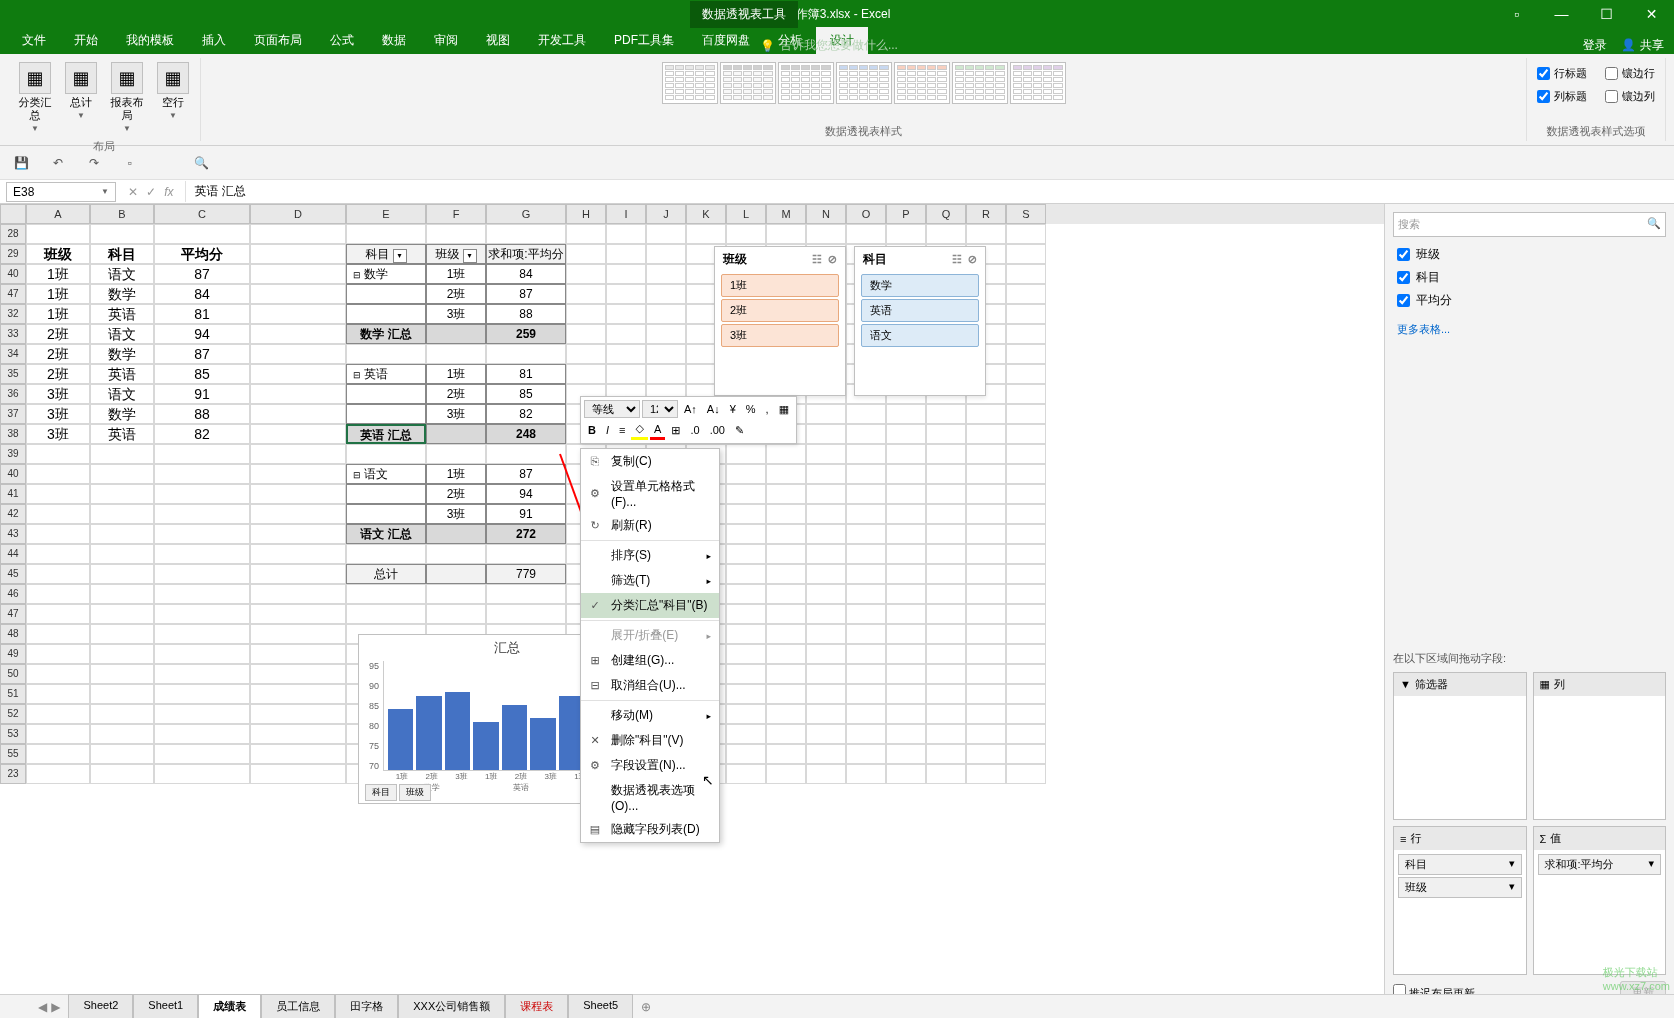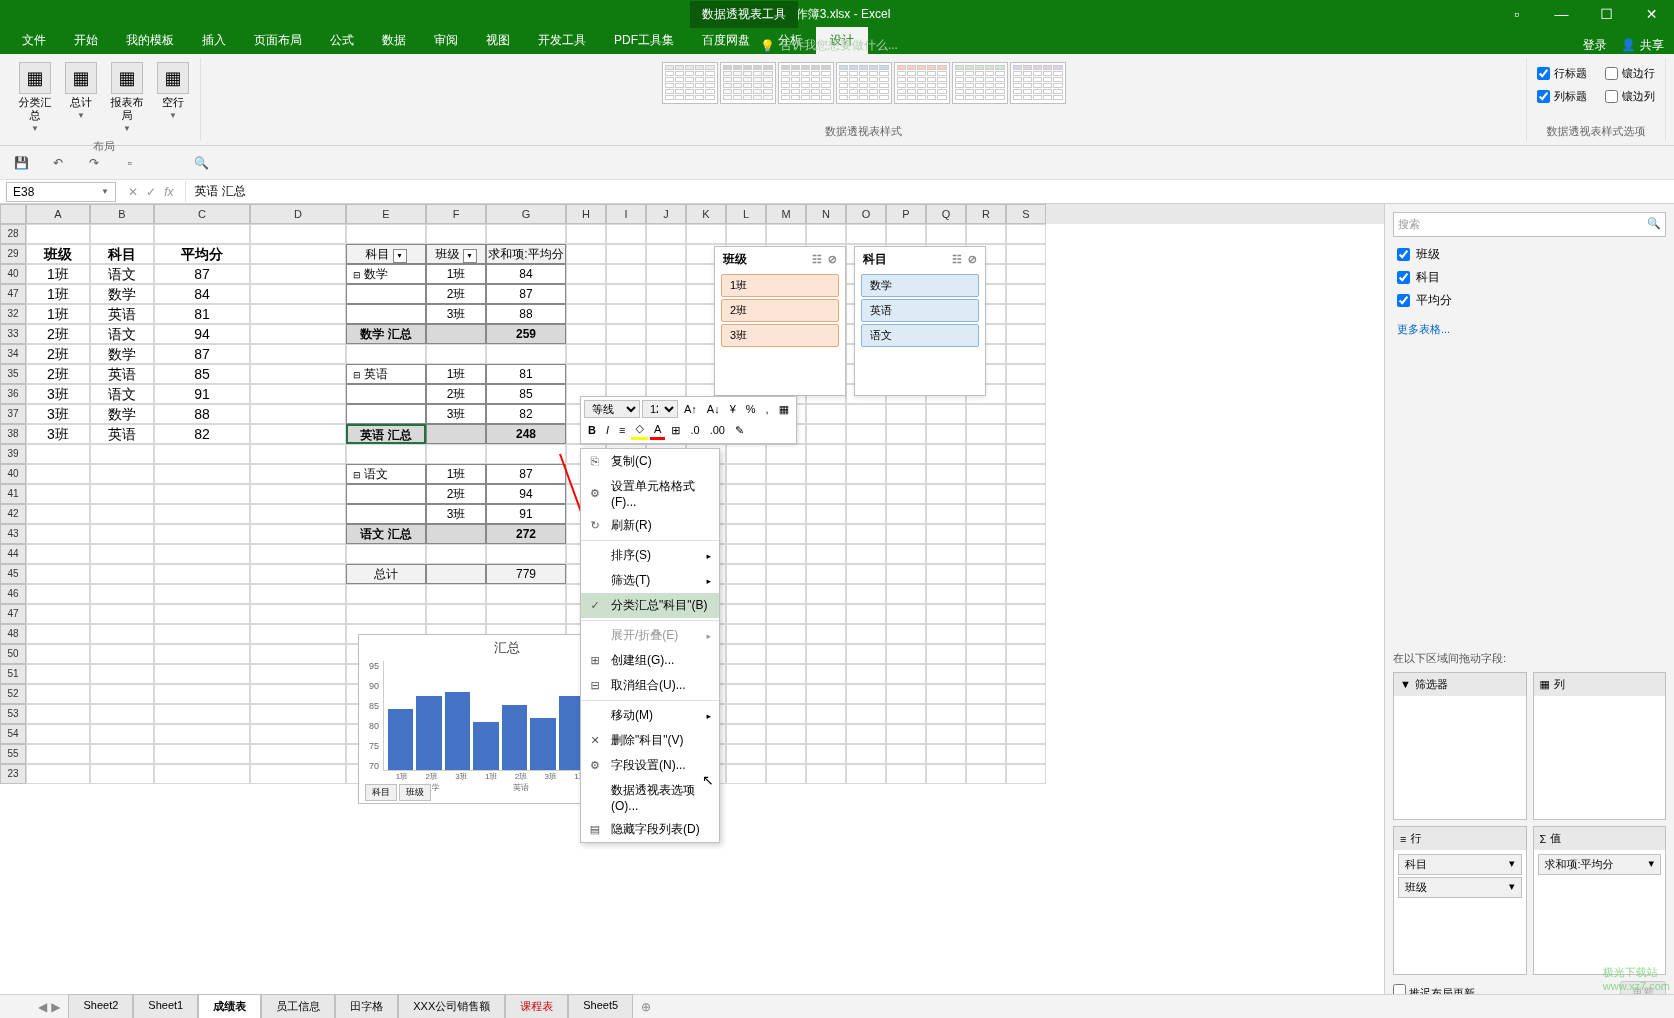--- a/index.html
+++ b/index.html
@@ -1009,20 +1009,42 @@
           <div class="cell" style="width: 40px;"></div>
           <div class="cell" style="width: 40px;"></div>
           <div class="cell" style="width: 40px;"></div>
           <div class="cell" style="width: 40px;"></div>
           <div class="cell" style="width: 40px;"></div>
           <div class="cell" style="width: 40px;"></div>
           <div class="cell" style="width: 40px;"></div>
           <div class="cell" style="width: 40px;"></div>
         </div>
         <div class="row">
+          <div class="row-header">49</div>
+          <div class="cell" style="width: 64px;"></div>
+          <div class="cell" style="width: 64px;"></div>
+          <div class="cell" style="width: 96px;"></div>
+          <div class="cell" style="width: 96px;"></div>
+          <div class="cell" style="width: 80px;"></div>
+          <div class="cell" style="width: 60px;"></div>
+          <div class="cell" style="width: 80px;"></div>
+          <div class="cell" style="width: 40px;"></div>
+          <div class="cell" style="width: 40px;"></div>
+          <div class="cell" style="width: 40px;"></div>
+          <div class="cell" style="width: 40px;"></div>
+          <div class="cell" style="width: 40px;"></div>
+          <div class="cell" style="width: 40px;"></div>
+          <div class="cell" style="width: 40px;"></div>
+          <div class="cell" style="width: 40px;"></div>
+          <div class="cell" style="width: 40px;"></div>
+          <div class="cell" style="width: 40px;"></div>
+          <div class="cell" style="width: 40px;"></div>
+          <div class="cell" style="width: 40px;"></div>
+        </div>
+        <div class="row">
           <div class="row-header">50</div>
           <div class="cell" style="width: 64px;"></div>
           <div class="cell" style="width: 64px;"></div>
           <div class="cell" style="width: 96px;"></div>
           <div class="cell" style="width: 96px;"></div>
           <div class="cell" style="width: 80px;"></div>
           <div class="cell" style="width: 60px;"></div>
           <div class="cell" style="width: 80px;"></div>
           <div class="cell" style="width: 40px;"></div>
           <div class="cell" style="width: 40px;"></div>
@@ -1076,42 +1098,20 @@
           <div class="cell" style="width: 40px;"></div>
           <div class="cell" style="width: 40px;"></div>
           <div class="cell" style="width: 40px;"></div>
           <div class="cell" style="width: 40px;"></div>
           <div class="cell" style="width: 40px;"></div>
           <div class="cell" style="width: 40px;"></div>
           <div class="cell" style="width: 40px;"></div>
         </div>
         <div class="row">
           <div class="row-header">53</div>
-          <div class="cell" style="width: 64px;"></div>
-          <div class="cell" style="width: 64px;"></div>
-          <div class="cell" style="width: 96px;"></div>
-          <div class="cell" style="width: 96px;"></div>
-          <div class="cell" style="width: 80px;"></div>
-          <div class="cell" style="width: 60px;"></div>
-          <div class="cell" style="width: 80px;"></div>
-          <div class="cell" style="width: 40px;"></div>
-          <div class="cell" style="width: 40px;"></div>
-          <div class="cell" style="width: 40px;"></div>
-          <div class="cell" style="width: 40px;"></div>
-          <div class="cell" style="width: 40px;"></div>
-          <div class="cell" style="width: 40px;"></div>
-          <div class="cell" style="width: 40px;"></div>
-          <div class="cell" style="width: 40px;"></div>
-          <div class="cell" style="width: 40px;"></div>
-          <div class="cell" style="width: 40px;"></div>
-          <div class="cell" style="width: 40px;"></div>
-          <div class="cell" style="width: 40px;"></div>
-        </div>
-        <div class="row">
-          <div class="row-header">54</div>
           <div class="cell" style="width: 64px;"></div>
           <div class="cell" style="width: 64px;"></div>
           <div class="cell" style="width: 96px;"></div>
           <div class="cell" style="width: 96px;"></div>
           <div class="cell" style="width: 80px;"></div>
           <div class="cell" style="width: 60px;"></div>
           <div class="cell" style="width: 80px;"></div>
           <div class="cell" style="width: 40px;"></div>
           <div class="cell" style="width: 40px;"></div>
           <div class="cell" style="width: 40px;"></div>

